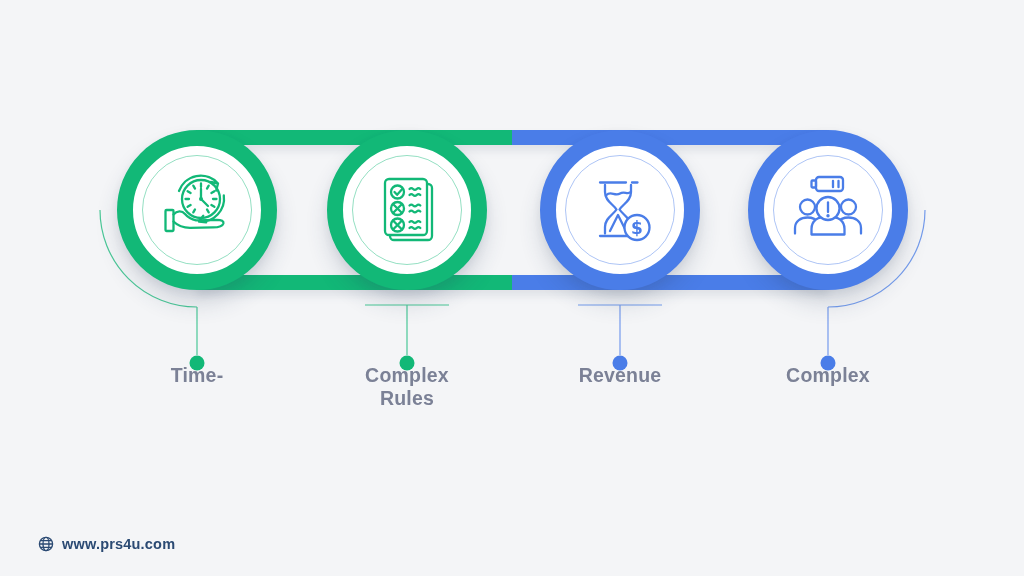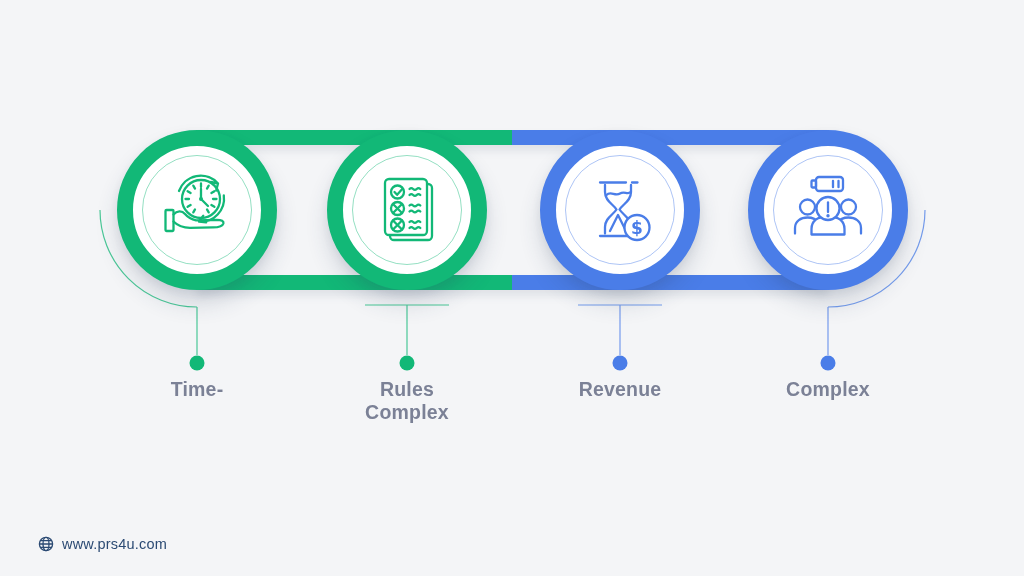--- a/index.html
+++ b/index.html
@@ -40,28 +40,28 @@
   .ring.blue .inner-ring{border-color:var(--blue);}
   .icon-svg{position:relative;}
   .ic{fill:none;stroke-width:2.3;stroke-linecap:round;stroke-linejoin:round;}
   .ring.green .ic{stroke:var(--green);}
   .ring.blue .ic{stroke:var(--blue);}
   .ic.wfill{fill:#fff;}
   .ring.green .icfill{fill:var(--green);stroke:none;}
   .ring.blue .icfill{fill:var(--blue);stroke:none;}
   
   .item-label{
-    position:absolute;top:378px;width:200px;text-align:center;z-index:3;
+    position:absolute;top:364px;width:200px;text-align:center;z-index:3;
     color:var(--label-text,#7b8196);font-size:19.5px;font-weight:600;
     line-height:23px;letter-spacing:.2px;
   }
   
   .footer{
     position:absolute;left:38px;top:536px;display:flex;align-items:center;gap:8px;z-index:3;
-    color:var(--footer-text,#2b4a73);font-size:14.5px;font-weight:normal;letter-spacing:.2px;
+    color:var(--footer-text,#2b4a73);font-size:14.5px;font-weight:bold;letter-spacing:.2px;
   }
   .footer svg{stroke:var(--footer-text,#2b4a73);fill:none;stroke-width:1.3;}
 </style>
 </head>
 <body>
 
 <div class="canvas">
 
   <div class="band top"></div>
   <div class="band bottom"></div>
@@ -136,22 +136,22 @@
       <rect class="ic" x="28" y="7" width="27" height="14" rx="3"></rect>
       <rect class="ic" x="23.5" y="10.5" width="4.5" height="7" rx="1"></rect>
       <path class="ic" d="M45,10.8 V17.2 M50.5,10.8 V17.2"></path>
     </svg>
   </div>
 
   <div class="item-label" style="left:97px">
     <div>Time-</div>
   </div>
   <div class="item-label" style="left:307px">
+    <div>Complex</div>
     <div>Rules</div>
-    <div>Complex</div>
   </div>
   <div class="item-label" style="left:520px">
     <div>Revenue</div>
   </div>
   <div class="item-label" style="left:728px">
     <div>Complex</div>
   </div>
 
   <div class="footer">
     <svg width="16" height="16" viewBox="0 0 16 16">

